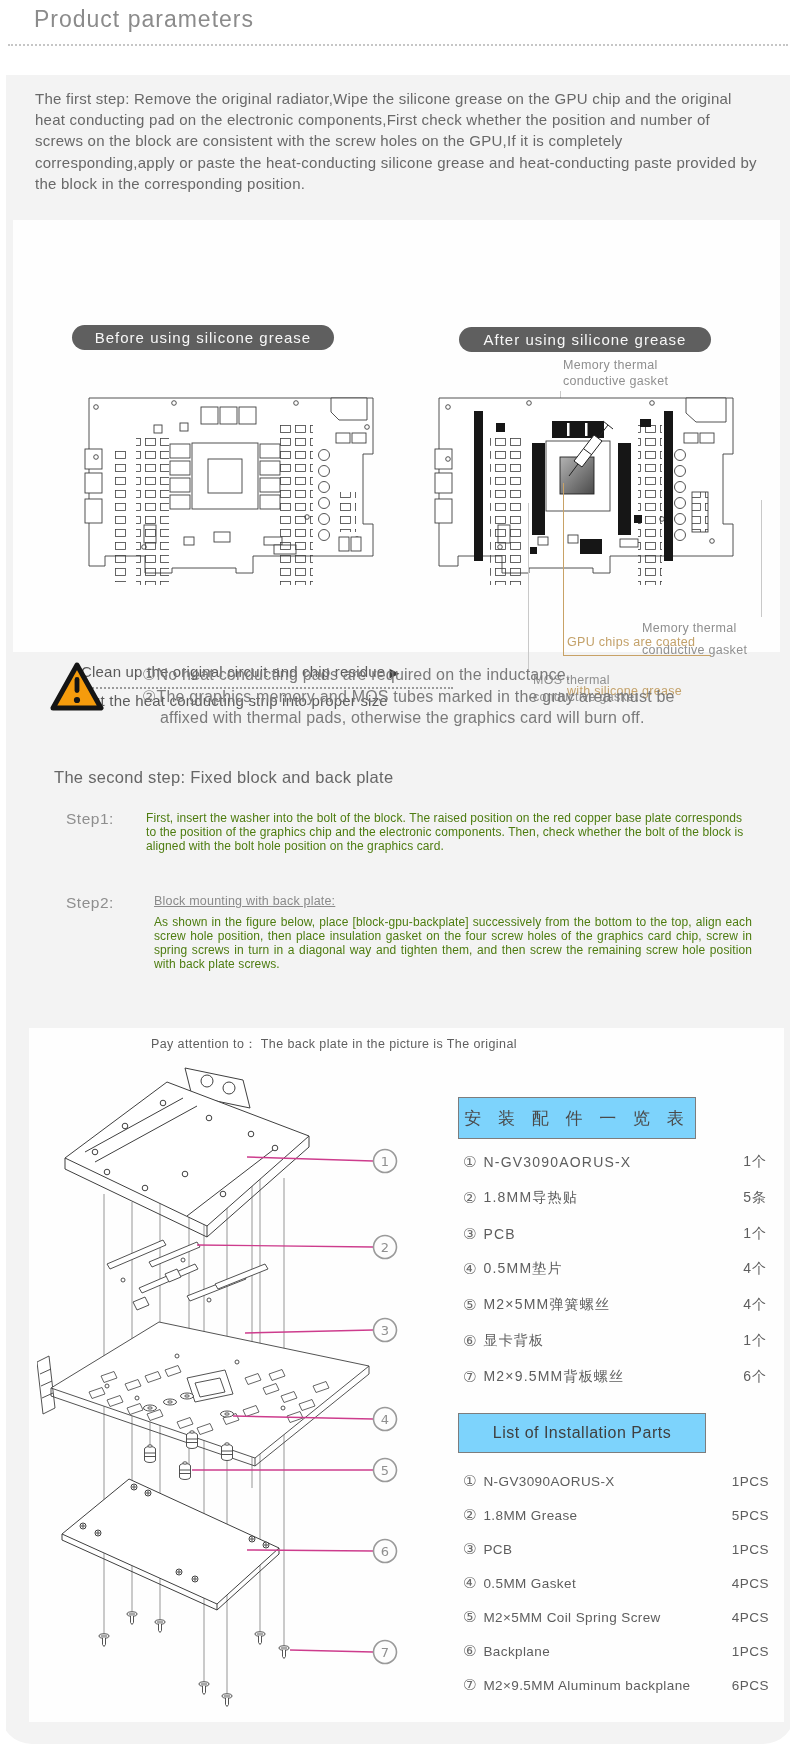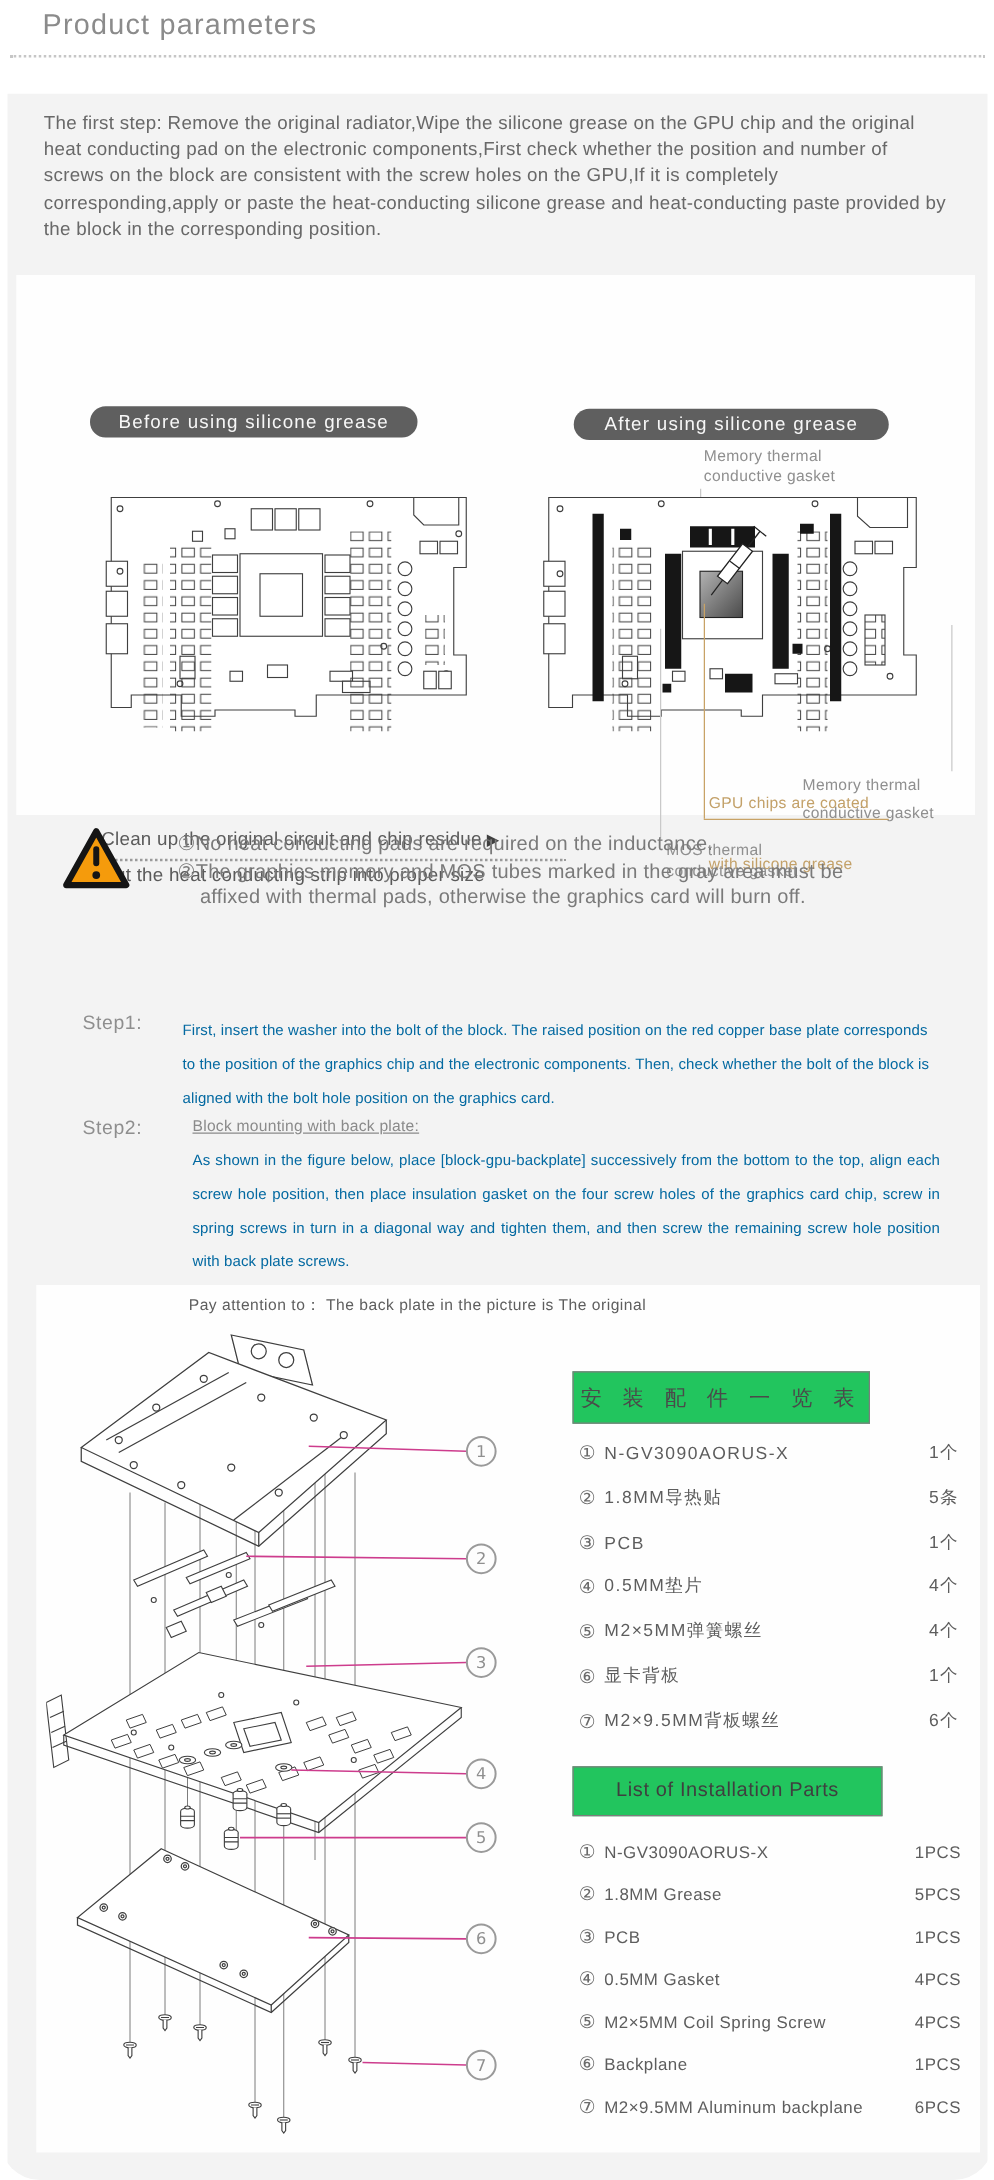--- a/index.html
+++ b/index.html
@@ -19,24 +19,24 @@
   .tan{color:#c3a169;}
   .vline{position:absolute;width:1px;background:#c9c9c9;}
   .hline{position:absolute;height:1px;background:#c9c9c9;}
   .tanline{background:#c8a266;}
   .note{position:absolute;font-size:15px;color:#5a5a5a;letter-spacing:0.2px;}
   .note .arr{color:#3f3f3f;font-size:13px;margin-left:4px;}
   .dotted-u{position:absolute;border-top:2px dotted #9a9a9a;height:0;}
   .warn-line{position:absolute;font-size:16px;color:#7a7a7a;letter-spacing:0.2px;margin-left:36px;}
   .sec-title{position:absolute;font-size:16.5px;color:#666;letter-spacing:0.3px;}
   .step-label{position:absolute;font-size:15.5px;color:#8e8e8e;letter-spacing:0.5px;}
-  .step-text{position:absolute;font-size:12px;line-height:27px;color:#0369a1;letter-spacing:0.1px;}
+  .step-text{position:absolute;font-size:12px;line-height:14px;color:#4d7c0f;letter-spacing:0.1px;}
   .step2-head{position:absolute;font-size:12.5px;color:#8a8a8a;text-decoration:underline;letter-spacing:0.2px;}
   .attention{position:absolute;font-size:12.5px;color:#5e5e5e;letter-spacing:0.4px;}
-  .hdrbox{position:absolute;border:1px solid #7d7d7d;background:#22c55e;display:flex;
+  .hdrbox{position:absolute;border:1px solid #7d7d7d;background:#7dd3fc;display:flex;
           align-items:center;justify-content:center;color:#4a4a4a;}
   .cn-title{font-size:17px;letter-spacing:6px;}
   .en-title{font-size:16px;letter-spacing:0.5px;color:#3f3f3f;}
   .plist{position:absolute;display:flex;flex-direction:column;justify-content:space-between;}
   .prow{display:flex;align-items:center;height:20px;}
   .pnum{font-size:15px;color:#6a6a6a;margin-right:7px;}
   .pname{flex:1;color:#5d5d5d;}
   .cn .pname{font-size:14px;letter-spacing:1.2px;}
   .cn .pqty{font-size:14px;color:#5d5d5d;letter-spacing:1px;}
   .en .pname{font-size:13.5px;letter-spacing:0.4px;}
@@ -209,20 +209,21 @@
 
     <svg class="abs" style="left:44px;top:587px;" width="54" height="50" viewBox="0 0 54 50">
       <path d="M27,3 L51,46 L3,46 Z" fill="#f59b0c" stroke="#151515" stroke-width="5" stroke-linejoin="round"></path>
       <rect x="24.6" y="15" width="4.8" height="16" rx="2.4" fill="#151515"></rect>
       <circle cx="27" cy="38" r="3.1" fill="#151515"></circle>
     </svg>
     <div class="warn-line" style="left:100px;top:590px;">①No heat conducting pads are required on the inductance.</div>
     <div class="warn-line" style="left:100px;top:612px;">②The graphics memory and MOS tubes marked in the gray area must be</div>
     <div class="warn-line" style="left:118px;top:634px;">affixed with thermal pads, otherwise the graphics card will burn off.</div>
 
+    <div class="sec-title" style="left:48px;top:693px;">The second step:  Fixed block and back plate</div>
 
     <div class="step-label" style="left:60px;top:735px;">Step1:</div>
     <div class="step-text" style="left:140px;top:736px;width:604px;">First, insert the washer into the bolt of the block. The raised position on the red copper base plate corresponds to the position of the graphics chip and the electronic components. Then, check whether the bolt of the block is aligned with the bolt hole position on the graphics card.</div>
 
     <div class="step-label" style="left:60px;top:819px;">Step2:</div>
     <div class="step2-head" style="left:148px;top:819px;">Block mounting with back plate:</div>
     <div class="step-text" style="left:148px;top:840px;width:598px;text-align:justify;">As shown in the figure below, place [block-gpu-backplate] successively from the bottom to the top, align each screw hole position, then place insulation gasket on the four screw holes of the graphics card chip, screw in spring screws in turn in a diagonal way and tighten them, and then screw the remaining screw hole position with back plate screws.</div>
 
     <div class="panel p2">
       <div class="attention" style="left:122px;top:8px;">Pay attention to： The back plate in the picture is The original</div>

